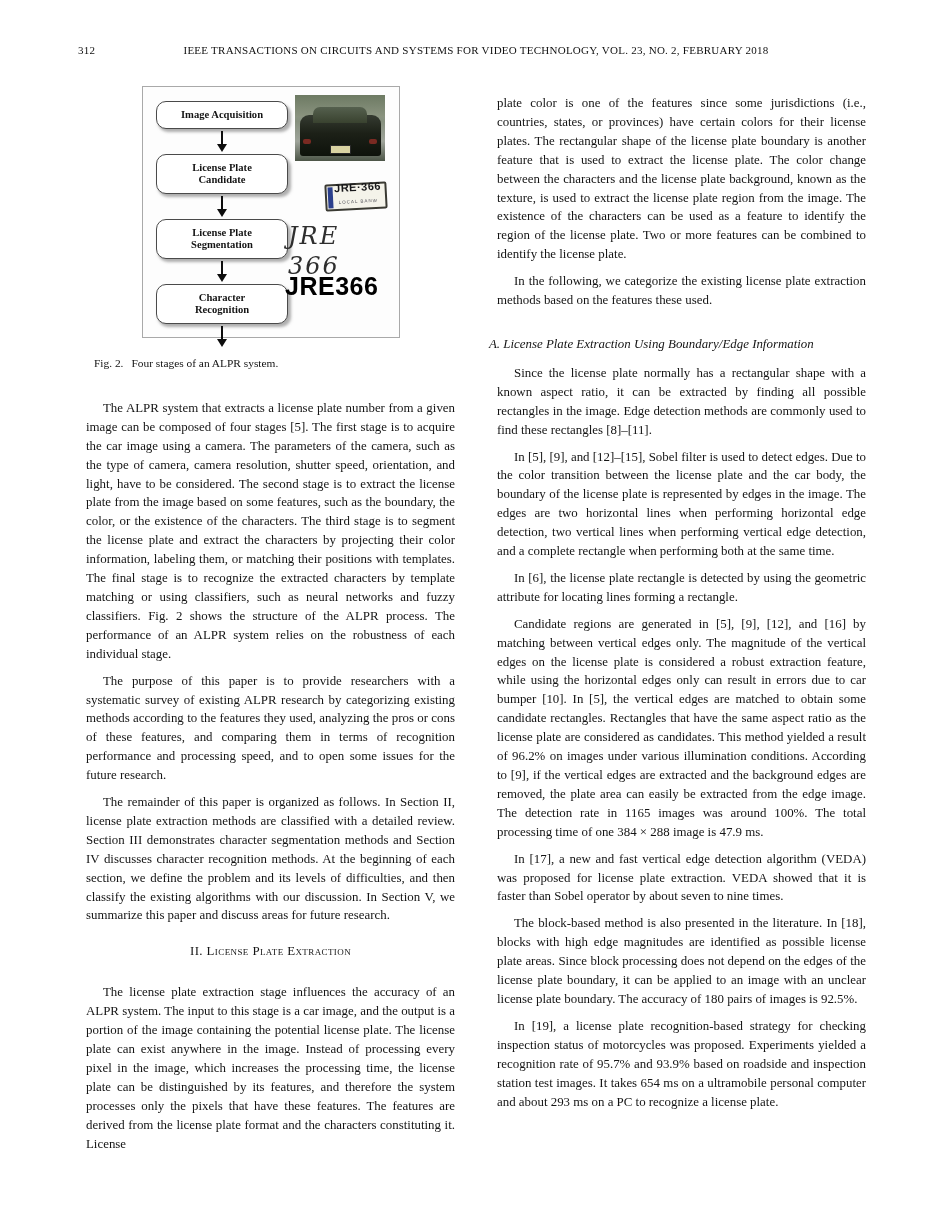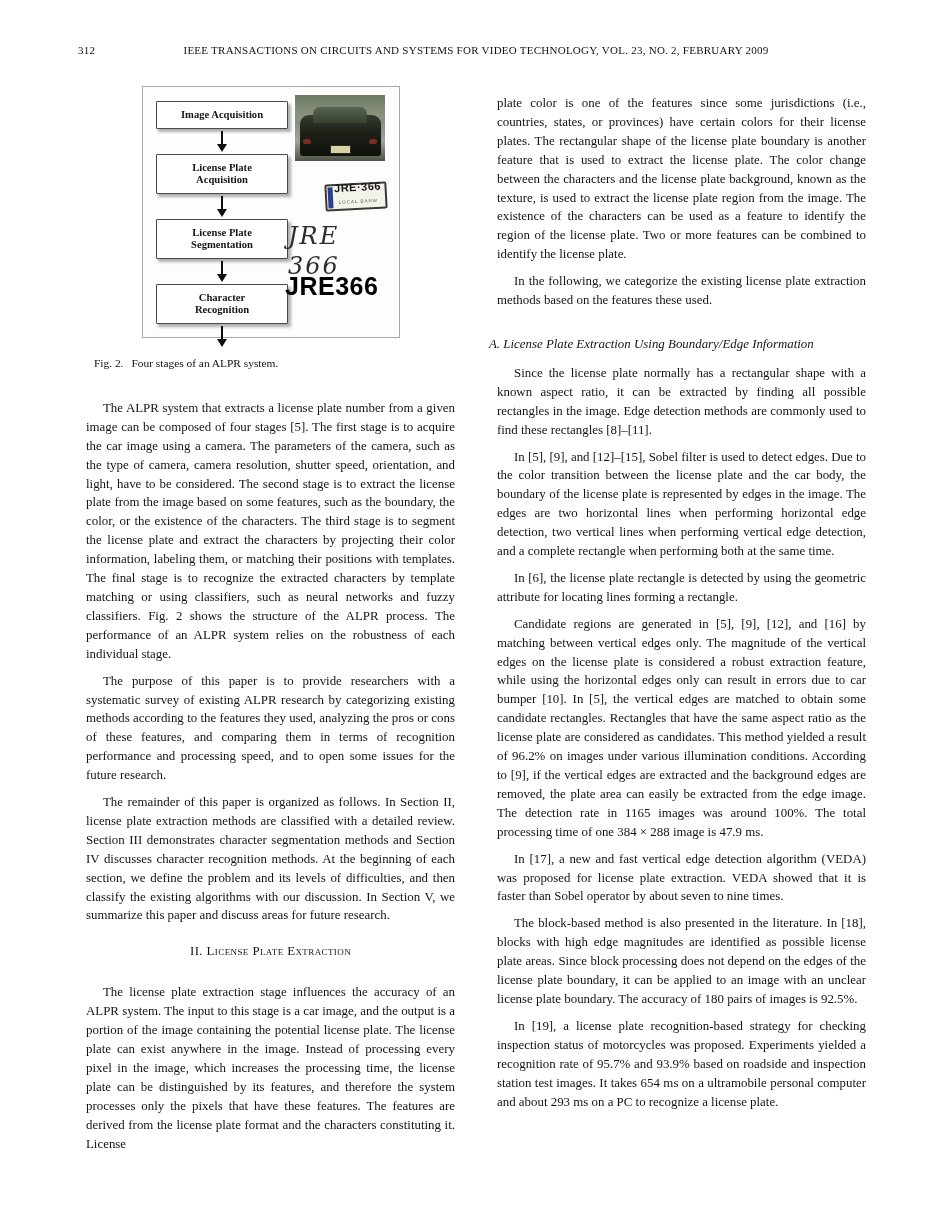--- a/index.html
+++ b/index.html
@@ -25,21 +25,21 @@
   p.no-indent { text-indent: 0; }
 
   
   figure.figure { margin: 0 0 26px 0; }
   .figure-box {
     position: relative; width: 258px; height: 252px;
     margin-left: 64px; border: 1px solid #a9a9a9; background: #fdfdfd;
   }
   .flow { position: absolute; left: 8px; top: 14px; width: 142px; display: flex; flex-direction: column; align-items: center; }
   .flow-box {
-    width: 132px; border: 1.3px solid #4a4a4a; border-radius: 1px; background: #fff;
+    width: 132px; border: 1.3px solid #4a4a4a; border-radius: 10px; background: #fff;
     box-shadow: 2.5px 3px 3px rgba(110,110,110,0.55);
     font-weight: bold; font-size: 10.6px; line-height: 12px; text-align: center;
     padding: 7px 14px;
   }
   .arrow { display: flex; flex-direction: column; align-items: center; margin: 2px 0; }
   .arrow-line { width: 2.6px; height: 13px; background: #0d0d0d; display: block; }
   .arrow-head { width: 0; height: 0; border-left: 5.5px solid transparent; border-right: 5.5px solid transparent; border-top: 8px solid #0d0d0d; display: block; }
 
   
   .fig-car { position: absolute; left: 152px; top: 8px; width: 90px; height: 66px; overflow: hidden;
@@ -94,37 +94,37 @@
     text-align: justify; margin: 25px 0 10px 0; line-height: 18.9px;
   }
 </style>
 </head>
 <body>
 
 <div class="page">
 
   <header class="running-head">
     <span class="page-number">312</span>
-    <span class="head-title">IEEE TRANSACTIONS ON CIRCUITS AND SYSTEMS FOR VIDEO TECHNOLOGY, VOL. 23, NO. 2, FEBRUARY 2009</span>
+    <span class="head-title">IEEE TRANSACTIONS ON CIRCUITS AND SYSTEMS FOR VIDEO TECHNOLOGY, VOL. 23, NO. 2, FEBRUARY 2018</span>
   </header>
 
   <div class="columns">
 
     <div class="col">
 
       <figure class="figure">
         <div class="figure-box">
 
           <div class="flow">
             <div class="flow-box">Image Acquisition</div>
             <div class="arrow">
                 <span class="arrow-line"></span>
                 <span class="arrow-head"></span>
               </div>
-            <div class="flow-box">License Plate Acquisition</div>
+            <div class="flow-box">License Plate Candidate</div>
             <div class="arrow">
                 <span class="arrow-line"></span>
                 <span class="arrow-head"></span>
               </div>
             <div class="flow-box">License Plate Segmentation</div>
             <div class="arrow">
                 <span class="arrow-line"></span>
                 <span class="arrow-head"></span>
               </div>
             <div class="flow-box">Character Recognition</div>

